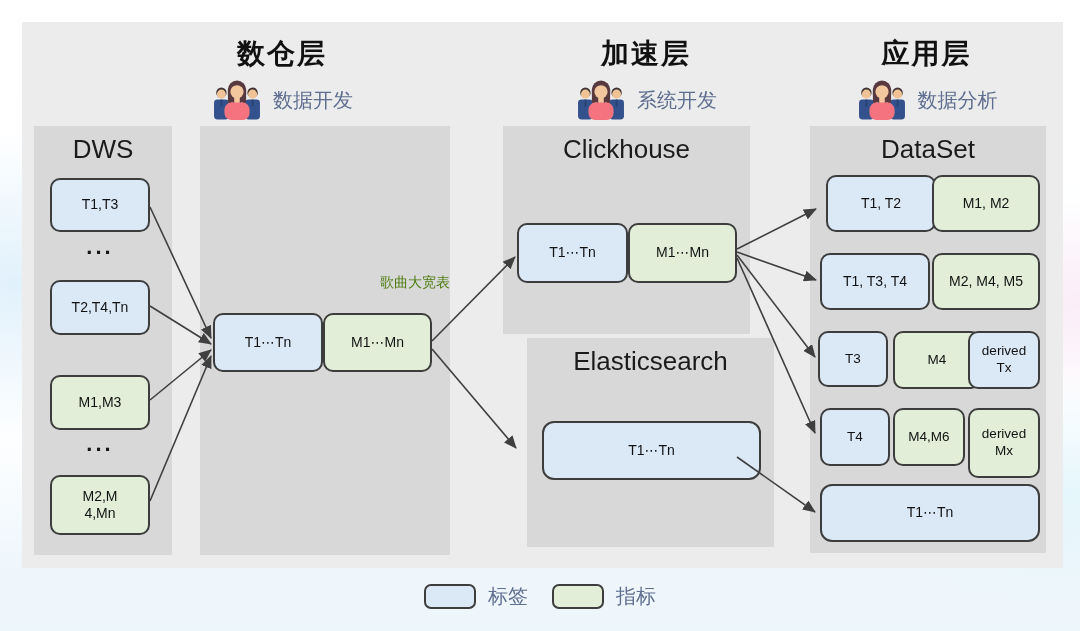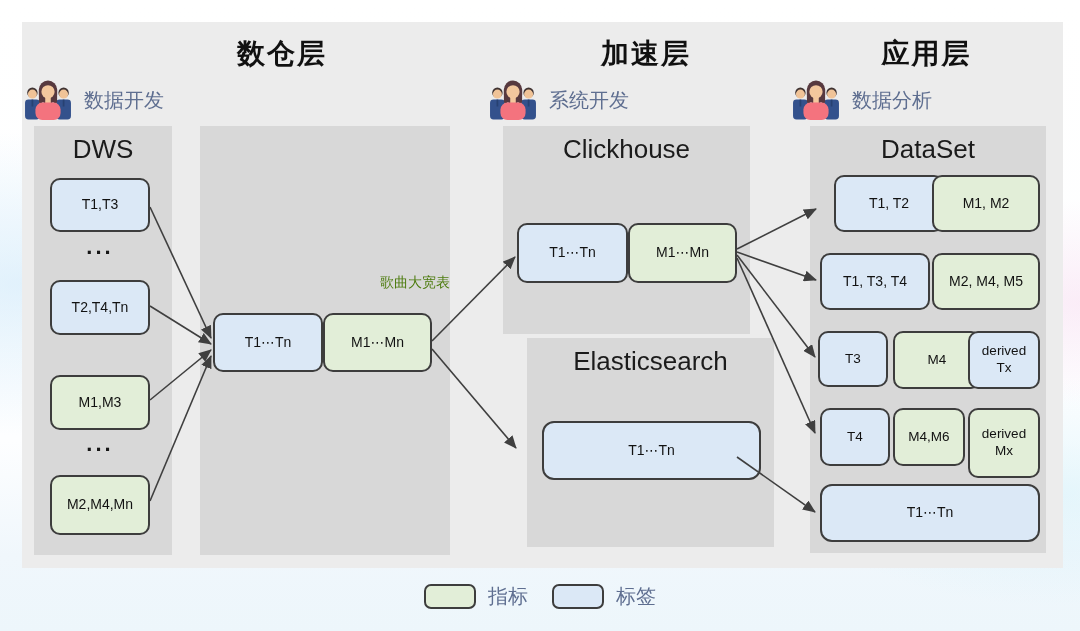--- a/index.html
+++ b/index.html
@@ -14,42 +14,42 @@
       radial-gradient(40% 30% at 98% 78%, rgba(200,238,248,.40) 0%, rgba(200,238,248,0) 60%),
       linear-gradient(180deg,#ffffff 0%,#fdfeff 70%,#f0f7fc 88%,#edf6fb 100%);
   }
 
   .layer-panel { position:absolute; top:22px; height:546px; background:var(--panel_bg,#ececec); z-index:1; }
   #panel-warehouse    { left:22px;  width:520px; }
   #panel-acceleration { left:487px; width:318px; }
   #panel-application  { left:790px; width:273px; }
 
   .layer-title { text-align:center; font-size:28px; font-weight:700; color:#111; margin-top:13px; letter-spacing:2px; }
-  .role-row { display:flex; align-items:center; gap:10px; margin-top:5px; height:44px; }
+  .role-row { display:flex; justify-content:center; align-items:center; gap:10px; margin-top:5px; height:44px; }
   .role-icon { width:52px; height:42px; flex:0 0 auto; }
   .role-label { font-size:20px; color:var(--role_text,#5e6e90); }
 
   .sub-panel { position:absolute; background:var(--subpanel_bg,#d8d8d8); }
   #sec-dws { left:12px;  top:104px; width:138px; height:429px; }
   #sec-dwm { left:178px; top:104px; width:250px; height:429px; }
   #sec-ch  { left:16px;  top:104px; width:247px; height:208px; }
   #sec-es  { left:16px;  top:316px; width:247px; height:209px;margin-left:24px; }
   #sec-ds  { left:20px;  top:104px; width:236px; height:427px; }
 
   .section-title { text-align:center; font-size:26px; color:#1b1b1b; margin-top:8px; }
   .dwm-note { position:absolute; left:0; width:100%; top:148px; text-align:right;
               font-size:14px; font-weight:500; color:#4d7c0f; }
 
   .node { display:flex; align-items:center; justify-content:center;
           border:2px solid var(--box_border,#3d3d3d); border-radius:10px;
           font-size:14px; color:#121212; text-align:center; line-height:1.25; }
   .node.tag    { background:var(--tag_fill,#dbe8f6); }
   .node.metric { background:var(--metric_fill,#e2eed8); }
   .abs { position:absolute; }
-  .brk { word-break:break-all; padding:0 14px; }
+  .brk { word-break:break-all; padding:0 29px; }
   .sm  { font-size:13.5px; padding:0 6px; }
   .wide { border-radius:12px; }
 
   .dots { position:absolute; left:16px; width:100px; text-align:center;
           font-size:22px; font-weight:700; letter-spacing:3px; color:#161616; line-height:10px; }
 
   .pair { position:absolute; display:flex; }
 
   #arrow-layer { position:absolute; left:0; top:0; width:1080px; height:631px; z-index:5; pointer-events:none; }
   #arrow-layer line { stroke:var(--arrow,#3f3f3f); stroke-width:1.6; }
@@ -143,21 +143,21 @@
     <div class="role-row">
       <svg class="role-icon">
           <use href="#ppl"></use>
         </svg>
       <span class="role-label">数据分析</span>
     </div>
 
     <div class="sub-panel" id="sec-ds">
       <div class="section-title">DataSet</div>
 
-      <div class="node tag abs" style="left:24px;top:49px;width:110px;height:57px">T1, T2</div>
+      <div class="node tag abs" style="left:16px;top:49px;width:110px;height:57px">T1, T2</div>
       <div class="node metric abs" style="left:122px;top:49px;width:108px;height:57px">M1, M2</div>
 
       <div class="node tag abs" style="left:10px;top:127px;width:110px;height:57px">T1, T3, T4</div>
       <div class="node metric abs" style="left:122px;top:127px;width:108px;height:57px">M2, M4, M5</div>
 
       <div class="node tag abs sm" style="left:8px;top:205px;width:70px;height:56px">T3</div>
       <div class="node metric abs sm" style="left:83px;top:205px;width:88px;height:58px">M4</div>
       <div class="node tag abs sm" style="left:158px;top:205px;width:72px;height:58px">derived Tx</div>
 
       <div class="node tag abs sm" style="left:10px;top:282px;width:70px;height:58px">T4</div>
@@ -182,22 +182,22 @@
       <line x1="432" y1="349" x2="516" y2="448" marker-end="url(#ah)"></line>
       <line x1="737" y1="249" x2="816" y2="209" marker-end="url(#ah)"></line>
       <line x1="737" y1="252" x2="816" y2="280" marker-end="url(#ah)"></line>
       <line x1="737" y1="255" x2="815" y2="357" marker-end="url(#ah)"></line>
       <line x1="737" y1="258" x2="815" y2="433" marker-end="url(#ah)"></line>
       <line x1="737" y1="457" x2="815" y2="512" marker-end="url(#ah)"></line>
     </svg>
 
   <div class="legend-row">
     <div class="legend-item">
+      <div class="legend-swatch tag"></div>
+      <span class="legend-label">标签</span>
+    </div>
+    <div class="legend-item">
       <div class="legend-swatch metric"></div>
       <span class="legend-label">指标</span>
     </div>
-    <div class="legend-item">
-      <div class="legend-swatch tag"></div>
-      <span class="legend-label">标签</span>
-    </div>
   </div>
 
 </div>
 
 </body></html>

